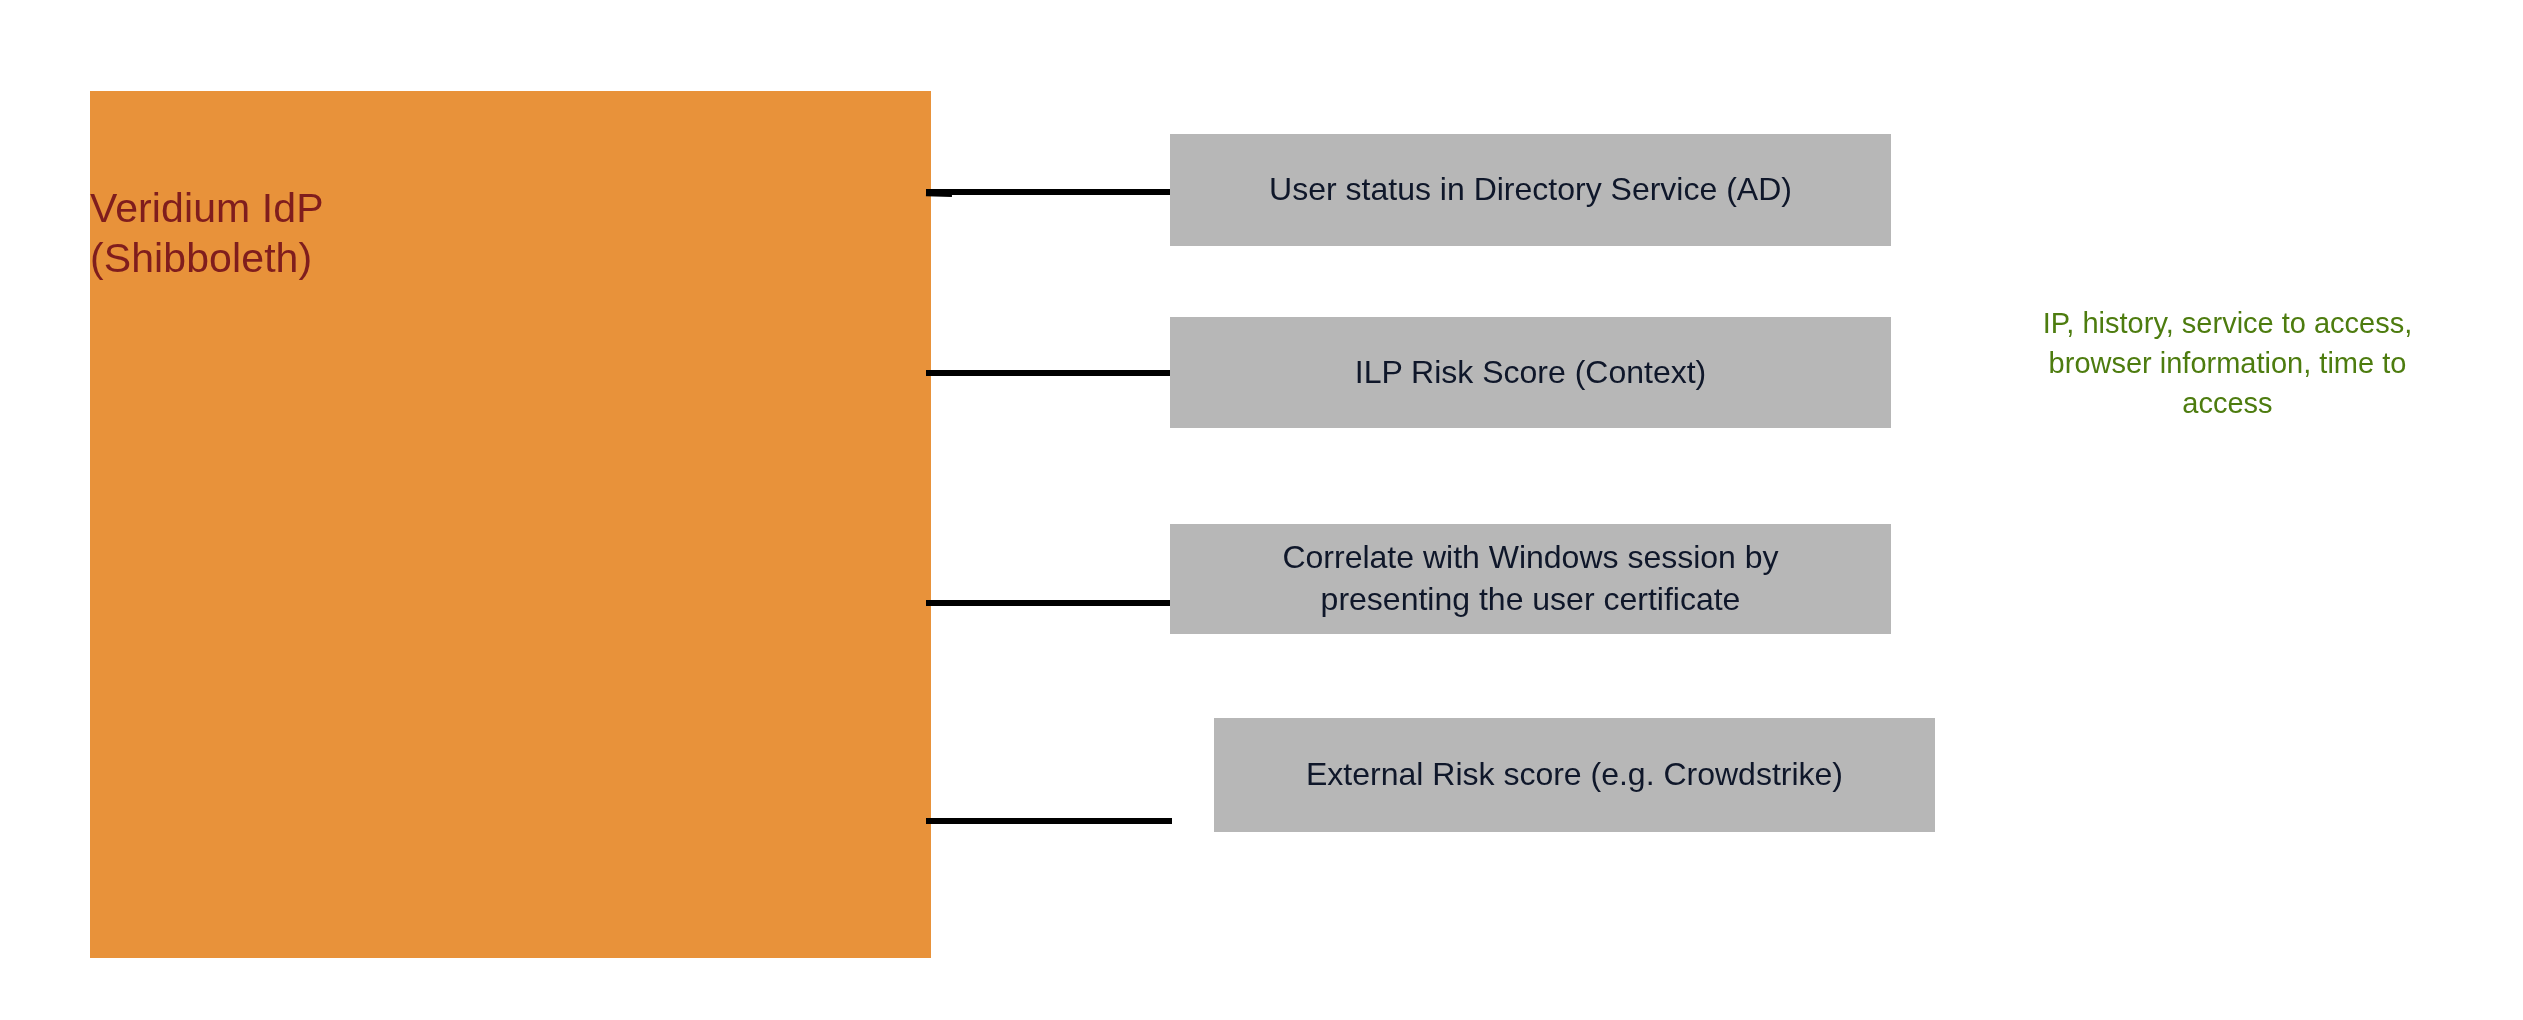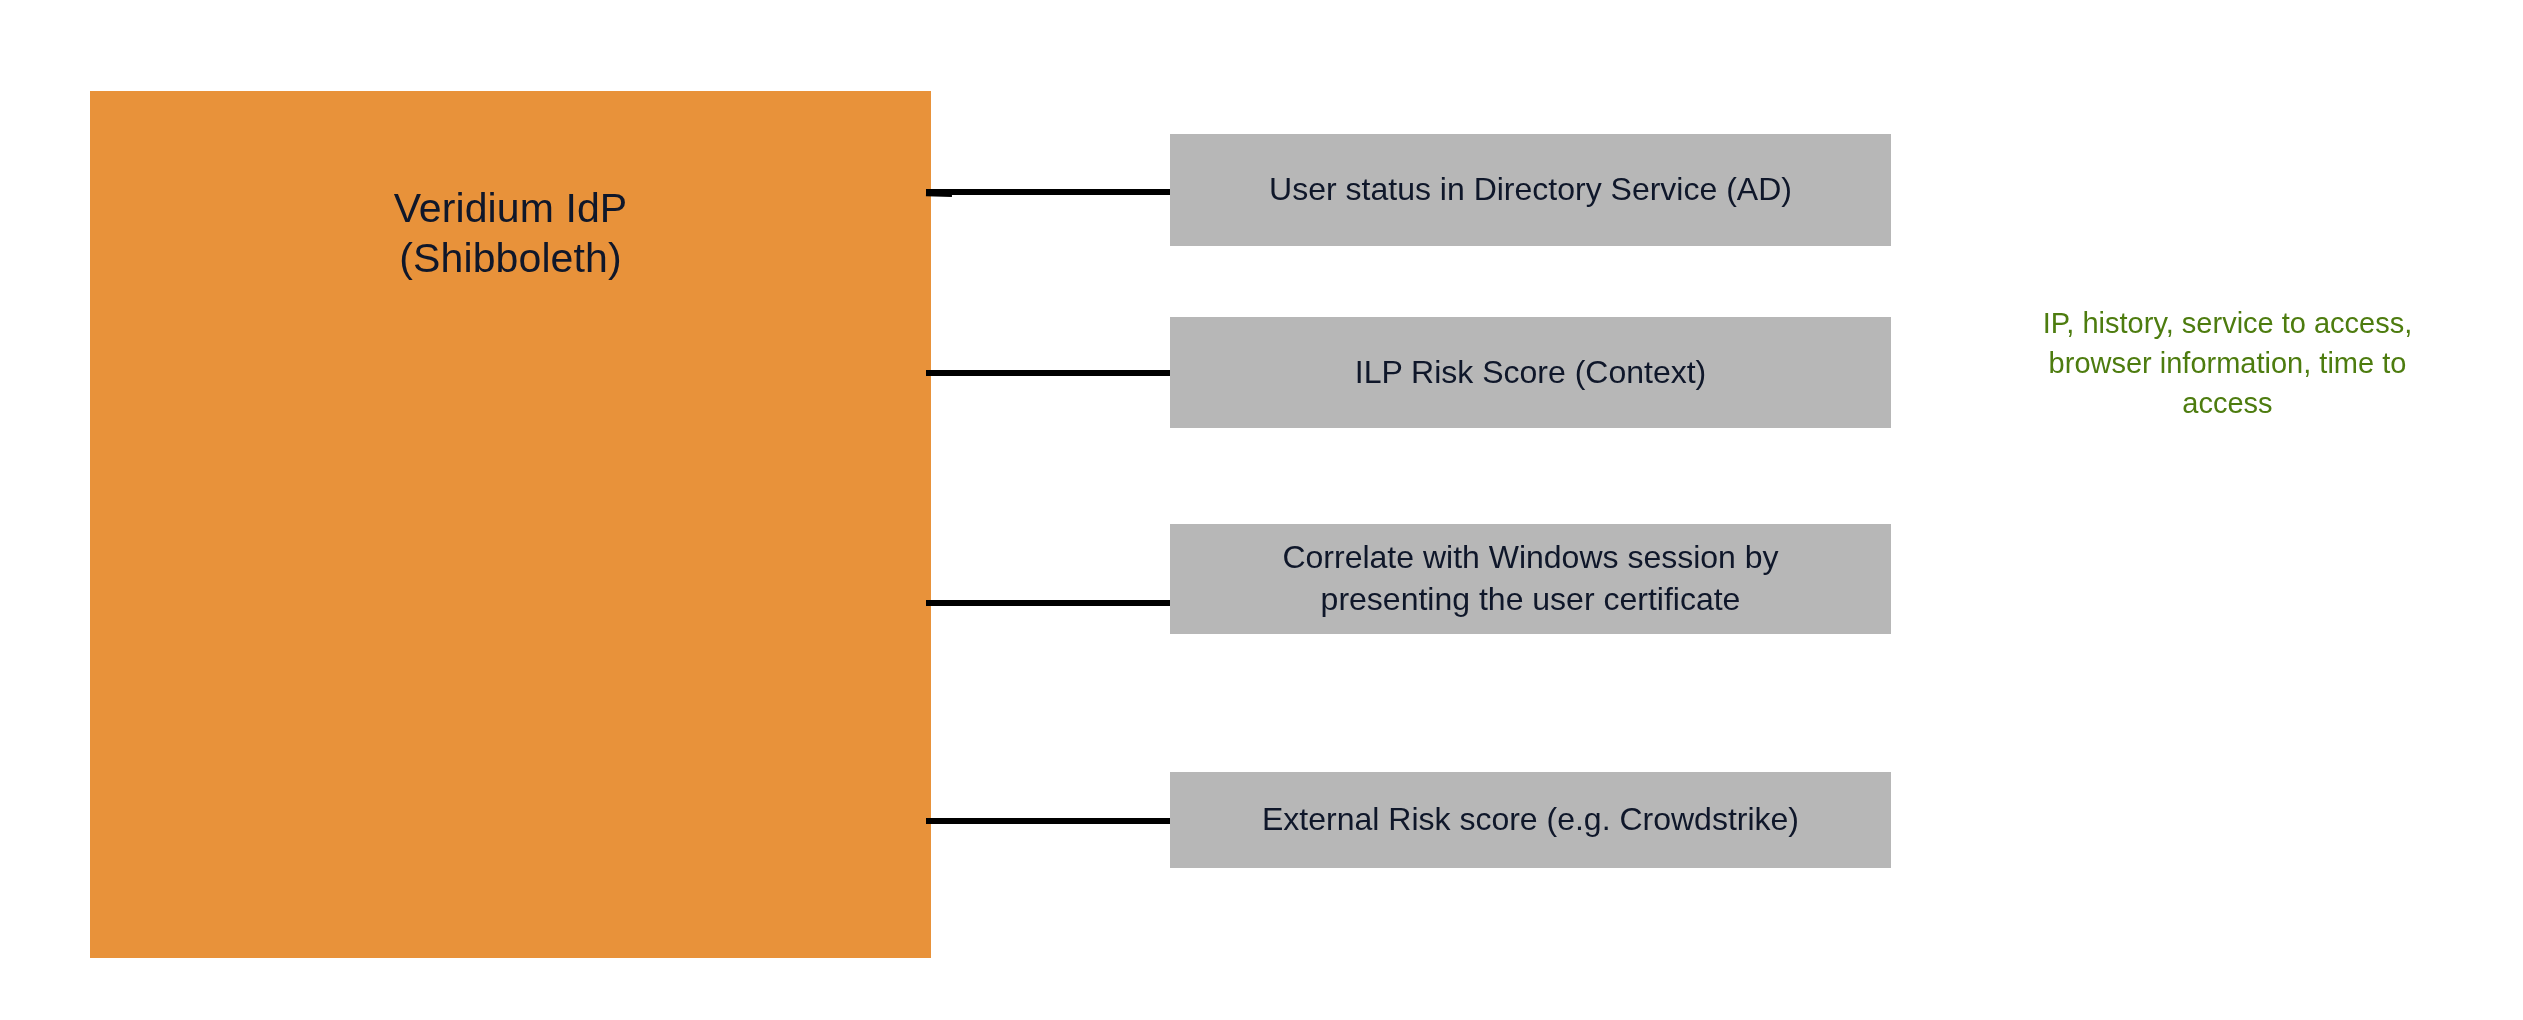--- a/index.html
+++ b/index.html
@@ -29,22 +29,21 @@
     height: 867px;
     background: #e8923a;
     box-sizing: border-box;
     display: block;
   }
   .idp-node-label {
     position: absolute;
     left: 0;
     top: 92px;
     width: 100%;
-    text-align: center;
-    color: #0f172a;
+    color: #7f1d1d;
     font-size: 41px;
     line-height: 1.23;
     white-space: pre-line;
     letter-spacing: 0.1px;
   }
 
   
   .attr-box {
     position: absolute;
     left: 1170px;
@@ -62,21 +61,21 @@
   }
   .attr-box .attr-text {
     white-space: pre-line;
     display: block;
     width: 100%;
   }
 
   .attr-box.b1 { top: 134px; height: 112px; }
   .attr-box.b2 { top: 317px; height: 111px; justify-content: flex-end; }
   .attr-box.b3 { top: 524px; height: 110px; }
-  .attr-box.b4 { top: 772px; height: 96px; }
+  .attr-box.b4 { top: 718px; height: 114px; margin-left: 44px; }
 
   
   .connector {
     position: absolute;
     left: 926px;
     width: 246px;
     height: 6px;
     background: #000000;
   }
   .connector.c1 { top: 189px; }

